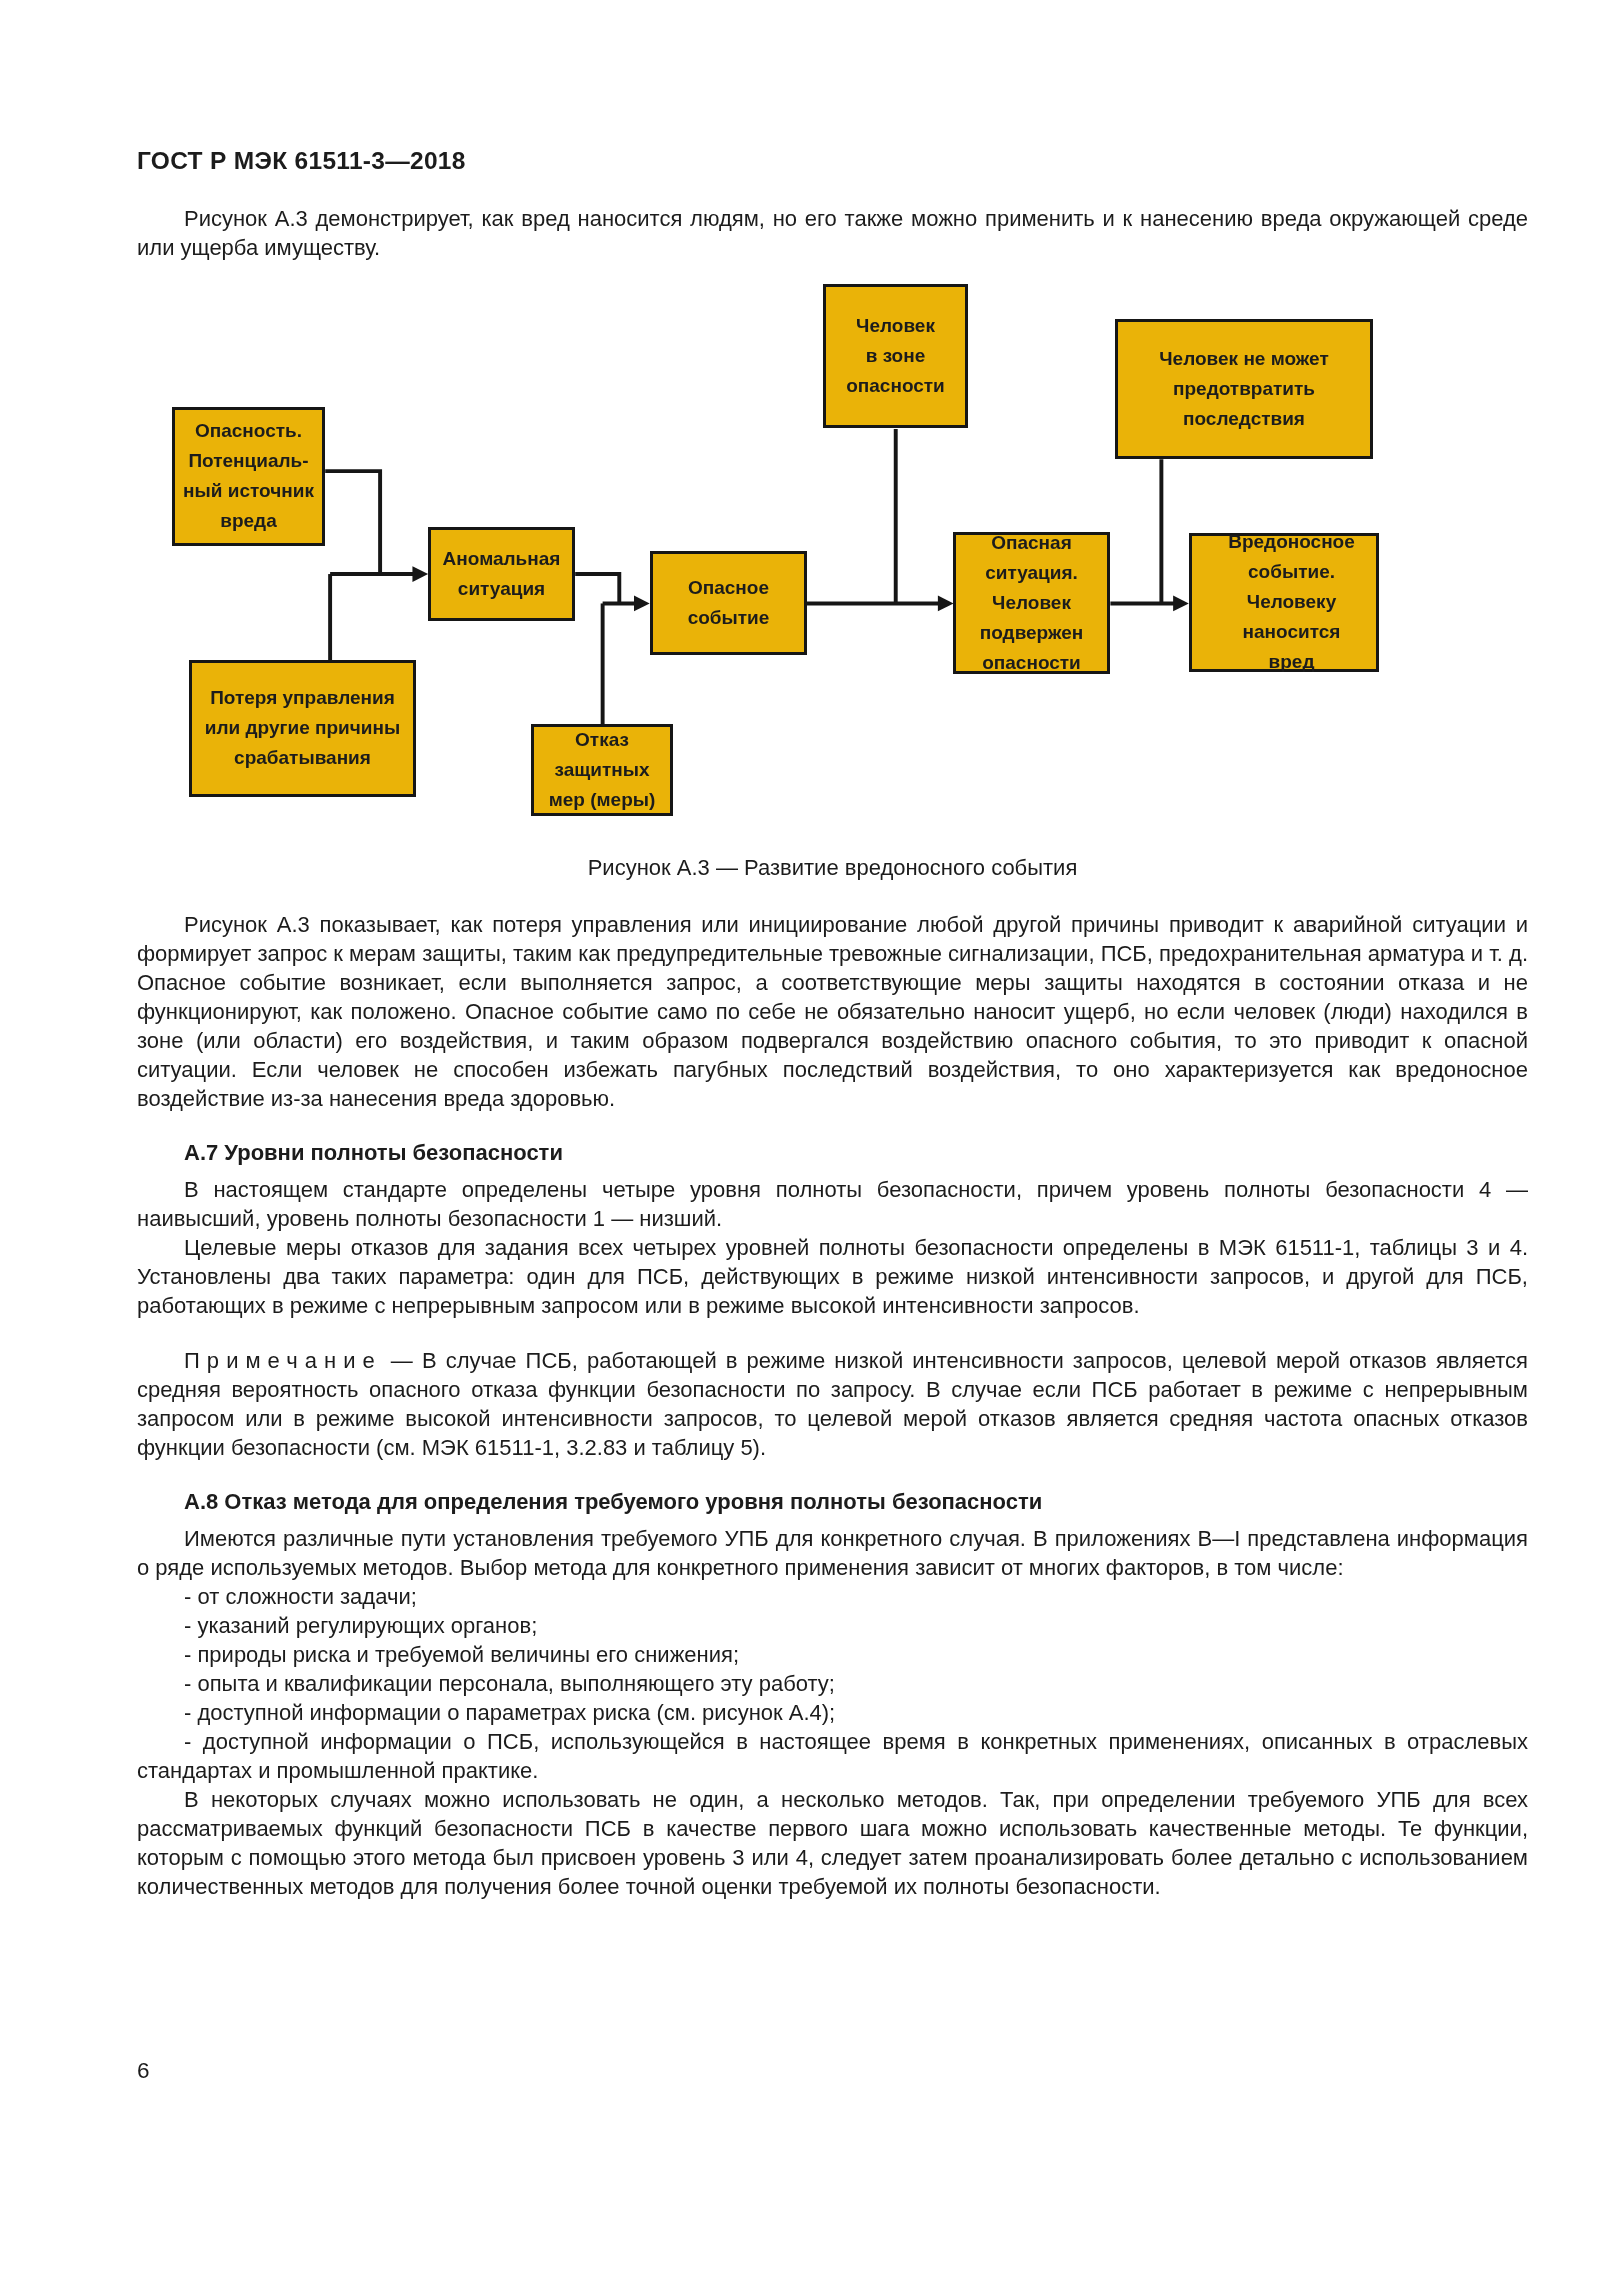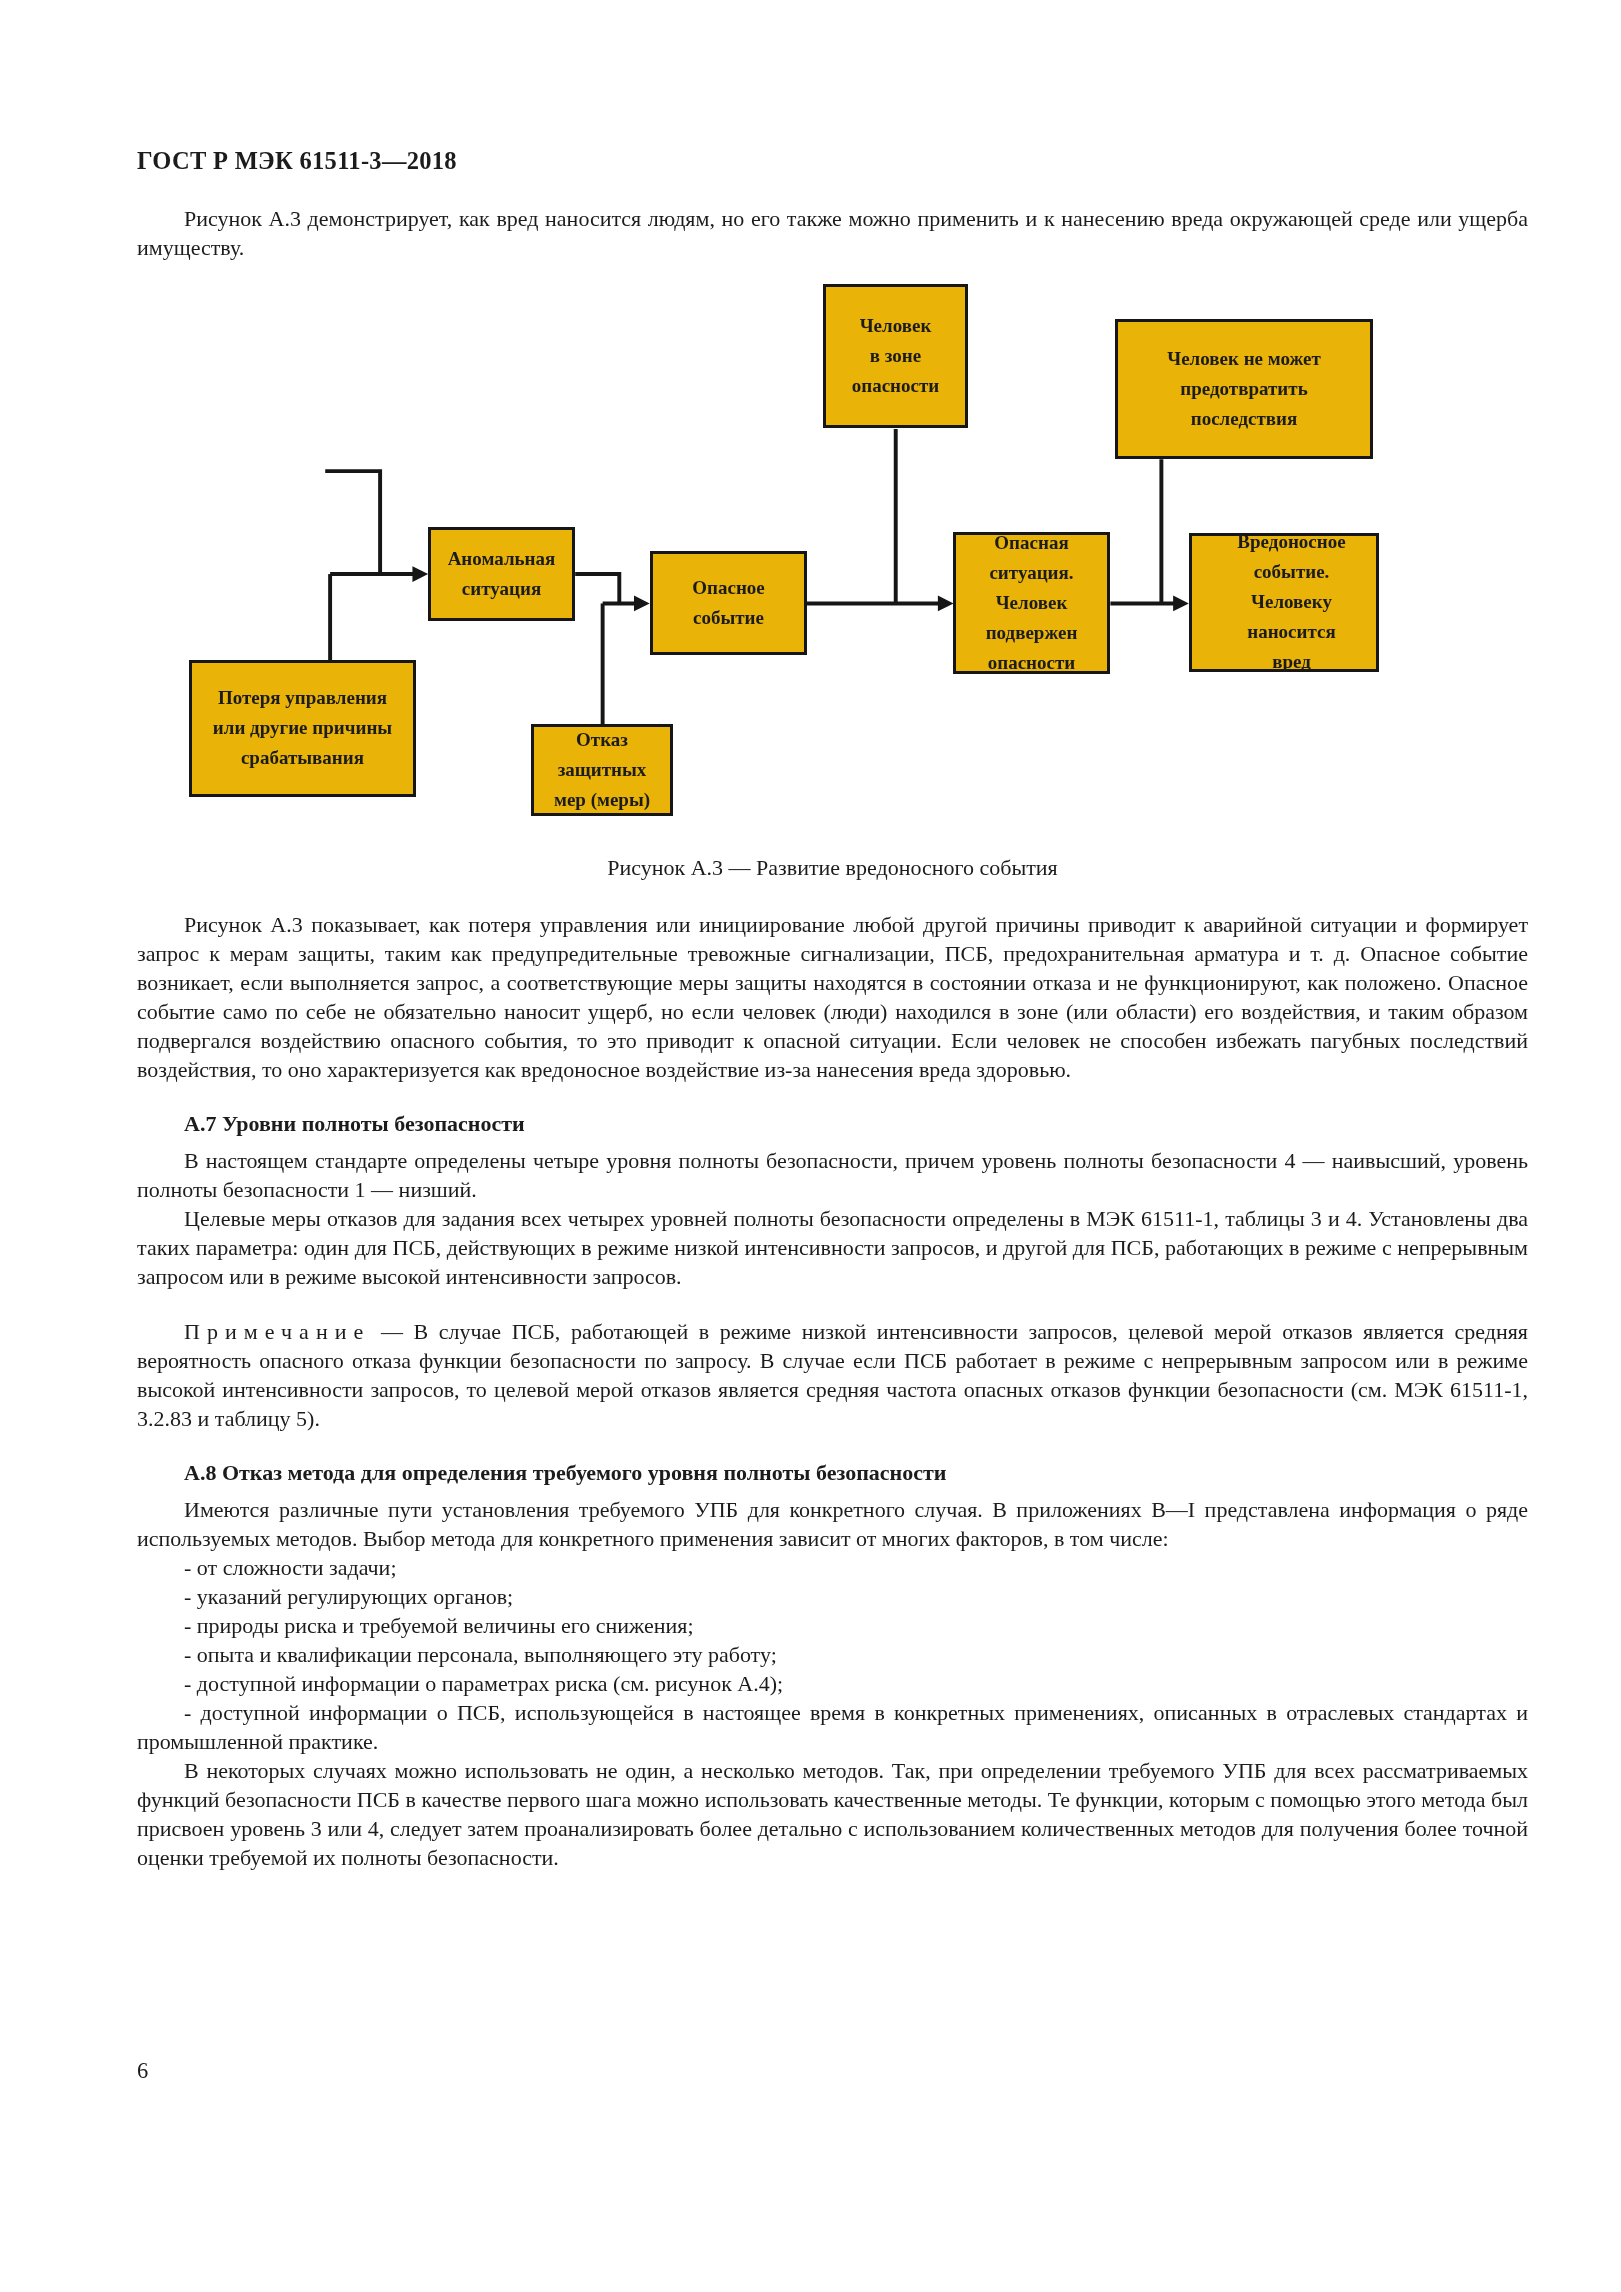--- a/index.html
+++ b/index.html
@@ -1,21 +1,21 @@
 <!DOCTYPE html>
 <html><head>
 <meta charset="utf-8">
 <style>
   html,body { margin:0; padding:0; background:#e8e8e8; }
   .page {
     position:relative;
     width:1621px; height:2293px;
     margin:0 auto;
     background:#ffffff;
-    font-family:Liberation Serif, serif;
+    font-family:Liberation Sans, sans-serif;
     color:#1c1c1c;
     overflow:hidden;
   }
   .content {
     position:absolute; left:137px; top:0; width:1391px;
   }
   .doc-header {
     margin-top:147px;
     font-size:24.5px; font-weight:bold; letter-spacing:0.3px;
   }
@@ -87,20 +87,24 @@
           <path d="M993 340 H1061"></path>
         </g>
         <g fill="#161616" stroke="none">
           <polygon points="297,310 281,302 281,318"></polygon>
           <polygon points="523,340 507,332 507,348"></polygon>
           <polygon points="833,340 817,332 817,348"></polygon>
           <polygon points="1073,340 1057,332 1057,348"></polygon>
         </g>
       </svg>
 
+      <div class="fbox fbox--hazard">Опасность.
+Потенциаль-
+ный источник
+вреда</div>
       <div class="fbox fbox--loss">Потеря управления
 или другие причины
 срабатывания</div>
       <div class="fbox fbox--abnormal">Аномальная
 ситуация</div>
       <div class="fbox fbox--failure">Отказ защитных
 мер (меры)</div>
       <div class="fbox fbox--hazardous-event">Опасное
 событие</div>
       <div class="fbox fbox--person-zone">Человек

